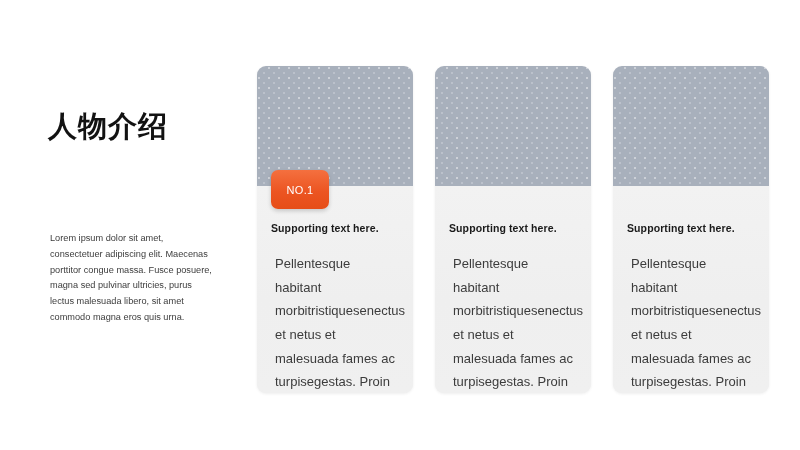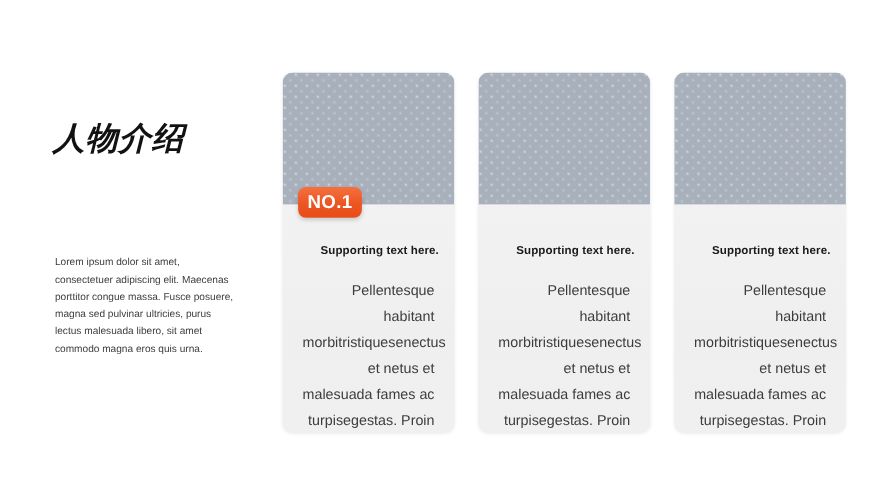--- a/index.html
+++ b/index.html
@@ -29,21 +29,20 @@
     width: 185px;
   }
   .slide-title {
     font-size: 29px;
     font-weight: bold;
     color: #121212;
     letter-spacing: 1px;
     line-height: 1.15;
     margin: 0;
     white-space: nowrap;
-    font-style: italic;
   }
   .left-body {
     position: absolute;
     left: 50px;
     top: 231px;
     width: 166px;
     font-size: 9.2px;
     line-height: 1.72;
     color: #3c3c3c;
     margin: 0;
@@ -73,35 +72,34 @@
     background-image:
       radial-gradient(circle at 2px 2px, rgba(255,255,255,0.42) 1px, transparent 1.4px),
       radial-gradient(circle at 7px 7px, rgba(255,255,255,0.22) 1px, transparent 1.4px);
     background-size: 10px 10px, 10px 10px;
   }
   .card-body {
     position: relative;
     padding: 36px 14px 0 14px;
     background: linear-gradient(180deg, #f2f2f2 0%, #efefef 55%, #f0f0f0 100%);
     height: 171px;
-    text-align: right;
   }
   .badge {
     position: absolute;
     left: 14px;
     top: 104px;
     width: 58px;
-    height: 28px;
+    height: 39px;
     border-radius: 7px;
     display: flex;
     align-items: center;
     justify-content: center;
     color: #ffffff;
-    font-size: 17px;
-    font-weight: bold;
+    font-size: 11px;
+    font-weight: normal;
     letter-spacing: 0.3px;
     box-shadow: 0 2px 4px rgba(0,0,0,0.18);
     z-index: 5;
   }
   .badge.b1 { background: linear-gradient(180deg, #f4703f 0%, #ec5522 55%, #e64d17 100%); }
   .badge.b2 { background: linear-gradient(180deg, #59c2f5 0%, #32ace8 55%, #24a3e4 100%); }
   .badge.b3 { background: linear-gradient(180deg, #5bd086 0%, #3dbf68 55%, #31b95d 100%); }
 
   .card-heading {
     font-size: 10.5px;

